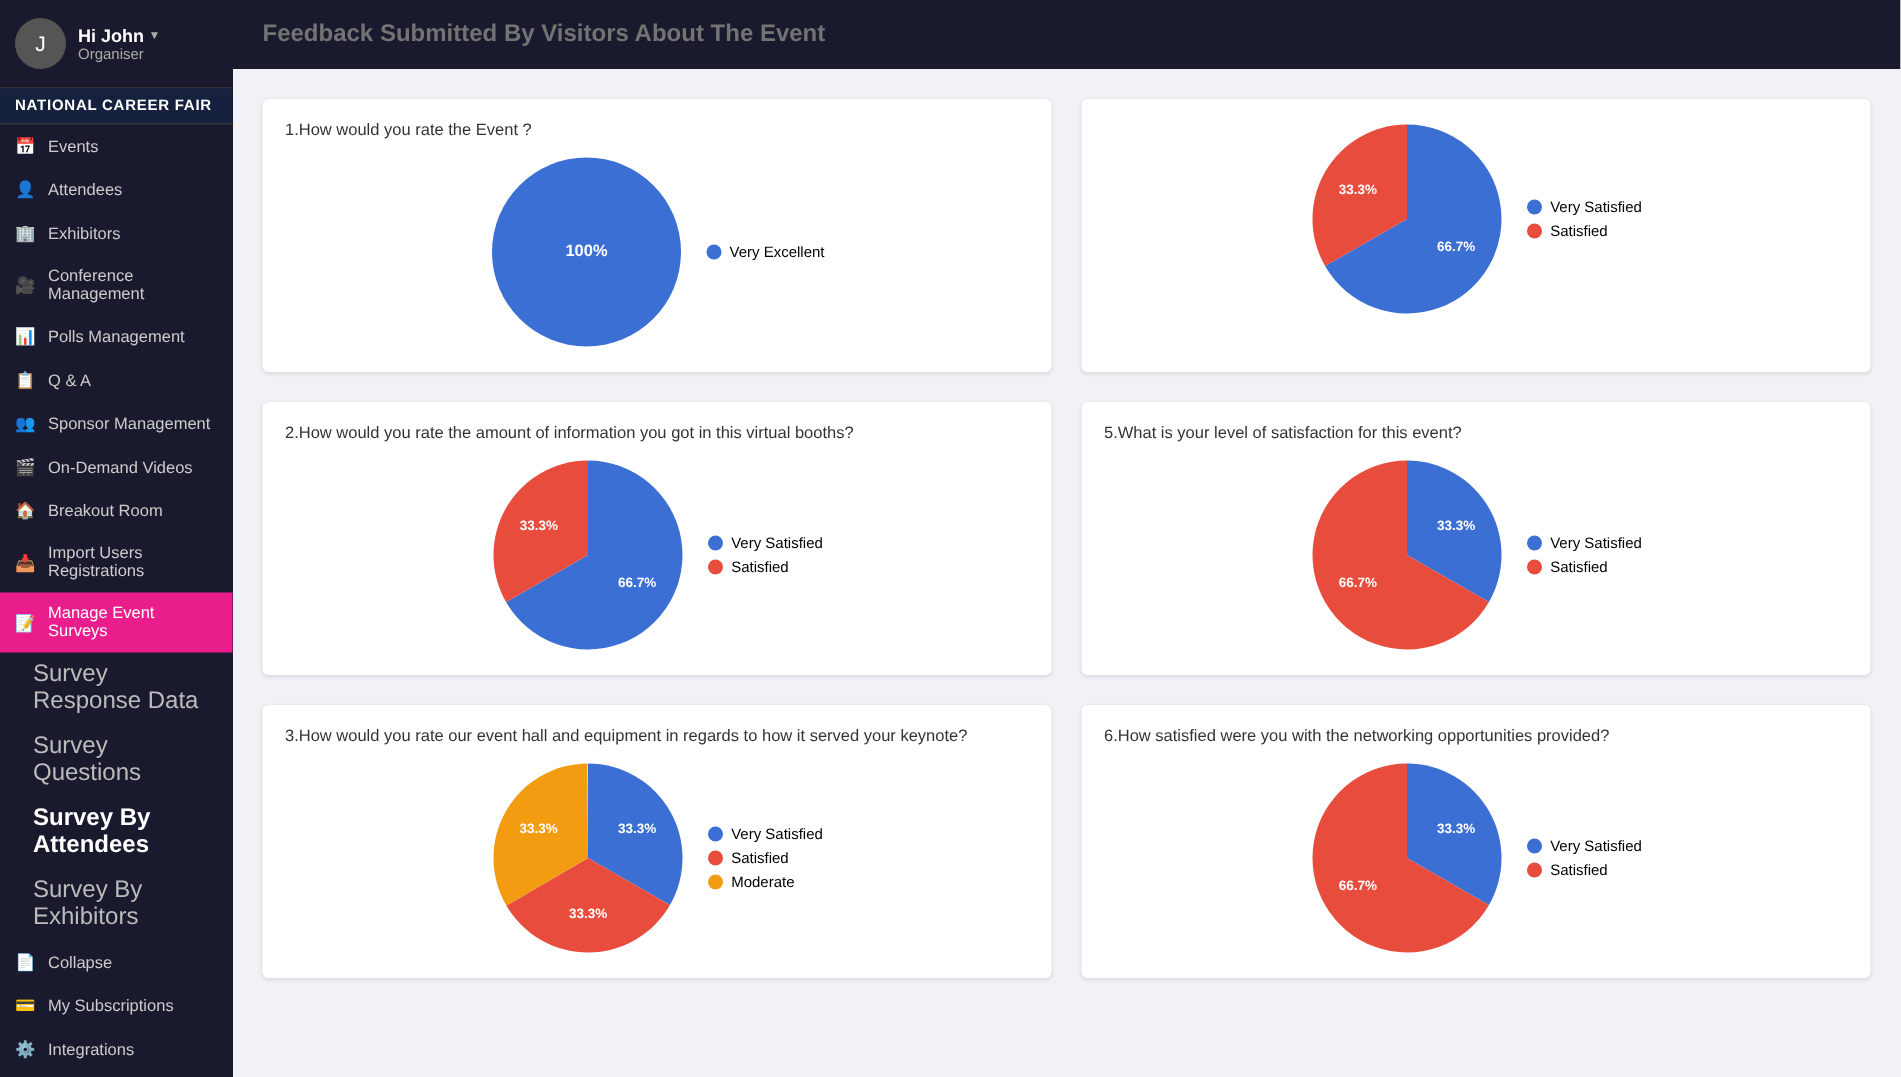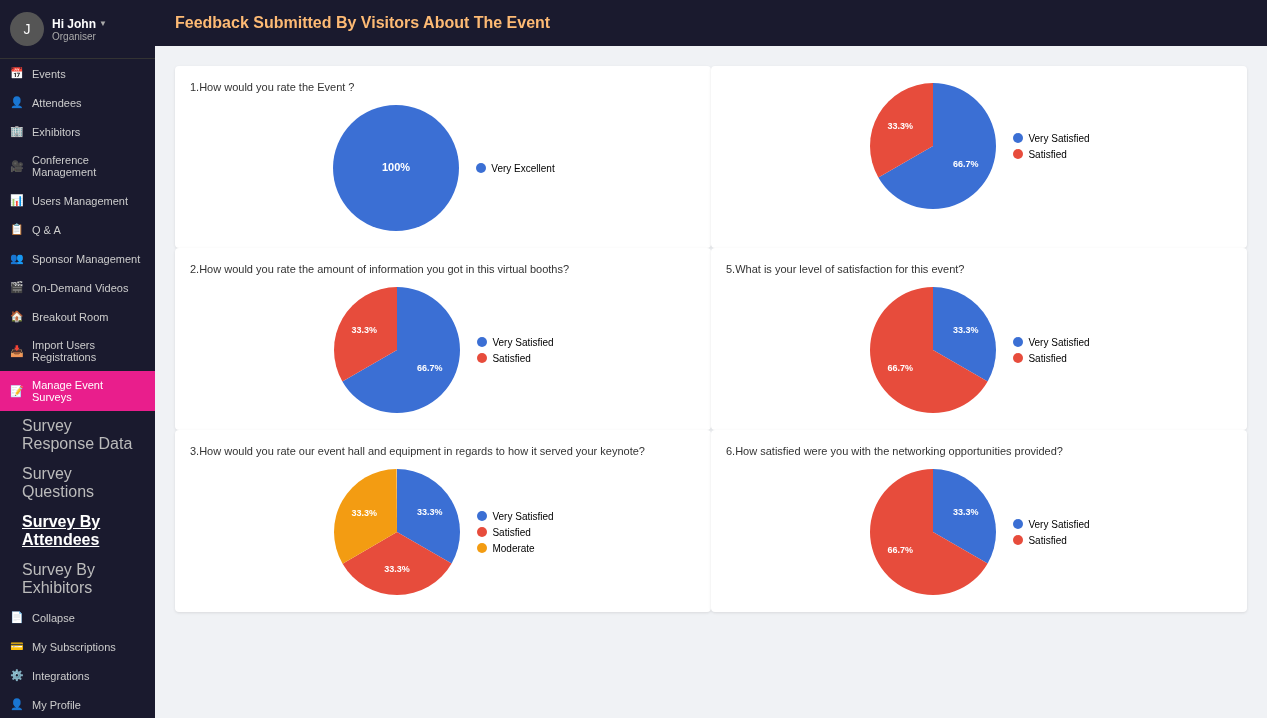--- a/index.html
+++ b/index.html
@@ -62,48 +62,49 @@
     .nav-item .icon { width: 14px; text-align: center; flex-shrink: 0; }
 
     .sub-item {
       display: flex;
       align-items: center;
       padding: 6px 10px 6px 22px;
       font-size: 16px;
       color: #bbb;
       cursor: pointer;
     }
-    .sub-item.active-sub { color: #fff; font-weight: bold; text-decoration: underline; }
+    .sub-item.active-sub { color: #fff; font-weight: bold; }
 
     
     #main {
       flex: 1;
       display: flex;
       flex-direction: column;
       overflow: hidden;
     }
 
     .page-header {
       background: #1a1a2e;
-      color: #fdba74;
+      color: #737373;
       padding: 14px 20px;
       font-size: 16px;
       font-weight: bold;
     }
 
     .content-area {
       flex: 1;
       overflow-y: auto;
       padding: 20px;
       background: #f0f2f5;
     }
 
     .charts-grid {
       display: grid;
       grid-template-columns: 1fr 1fr;
+      gap: 20px;
     }
 
     .chart-card {
       background: #fff;
       border-radius: 4px;
       padding: 15px;
       box-shadow: 0 1px 3px rgba(0,0,0,0.1);
     }
 
     .chart-question {
@@ -151,41 +152,42 @@
     <div class="avatar">J</div>
     <div class="user-info">
       <span class="user-name">
         <span>Hi John</span>
         <span class="dropdown-arrow">▼</span>
       </span>
       <span class="user-role">Organiser</span>
     </div>
   </div>
 
+  <div class="org-label">NATIONAL CAREER FAIR</div>
 
   <div id="nav-items">
       <div class="nav-item">
         <span class="icon">📅</span>
         <span>Events</span>
       </div>
       <div class="nav-item">
         <span class="icon">👤</span>
         <span>Attendees</span>
       </div>
       <div class="nav-item">
         <span class="icon">🏢</span>
         <span>Exhibitors</span>
       </div>
       <div class="nav-item">
         <span class="icon">🎥</span>
         <span>Conference Management</span>
       </div>
       <div class="nav-item">
         <span class="icon">📊</span>
-        <span>Users Management</span>
+        <span>Polls Management</span>
       </div>
       <div class="nav-item">
         <span class="icon">📋</span>
         <span>Q &amp; A</span>
       </div>
       <div class="nav-item">
         <span class="icon">👥</span>
         <span>Sponsor Management</span>
       </div>
       <div class="nav-item">

